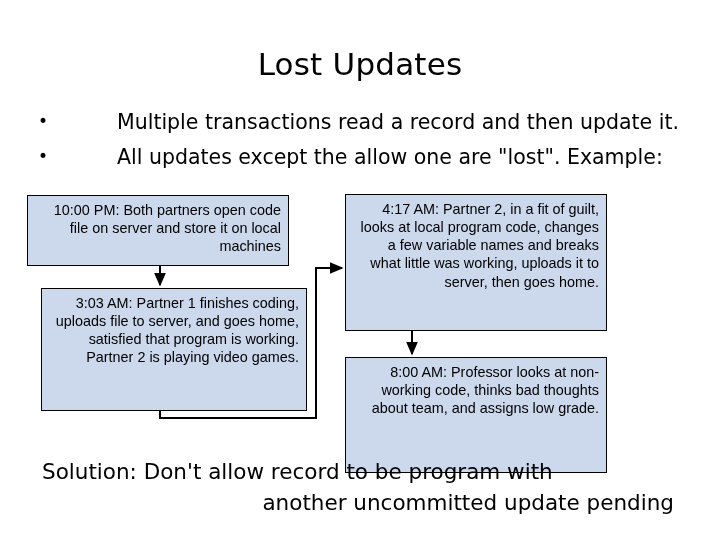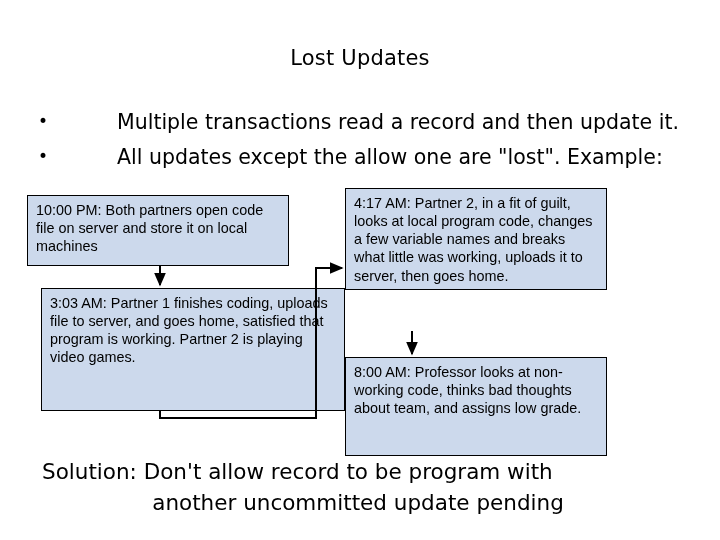--- a/index.html
+++ b/index.html
@@ -21,21 +21,21 @@
   }
 
   
   .slide-title {
     position: absolute;
     left: 0;
     top: 47px;
     width: 720px;
     text-align: center;
     font-family: "DejaVu Sans", sans-serif;
-    font-size: 21px;
+    font-size: 31px;
     font-weight: 400;
     color: #000000;
     letter-spacing: 0.2px;
     line-height: 1.1;
   }
 
   
   .bullet-list {
     position: absolute;
     left: 30px;
@@ -70,25 +70,26 @@
   .dbox {
     position: absolute;
     background: #ccd9ec;
     border: 1.6px solid #000000;
     box-sizing: border-box;
     font-family: "Liberation Sans", sans-serif;
     font-size: 14.4px;
     line-height: 1.26;
     color: #000000;
     padding: 5px 7px 4px 8px;
+    text-align: right;
   }
   #box-1 { left: 27px;  top: 195px; width: 262px; height: 71px;  }
-  #box-2 { left: 41px;  top: 288px; width: 304px; height: 123px; }
-  #box-3 { left: 345px; top: 188px; width: 262px; height: 102px; }
-  #box-4 { left: 345px; top: 357px; width: 262px; height: 99px;  }
+  #box-2 { left: 41px;  top: 288px; width: 266px; height: 123px; }
+  #box-3 { left: 345px; top: 194px; width: 262px; height: 137px; }
+  #box-4 { left: 345px; top: 357px; width: 262px; height: 116px;  }
 
   
   #connectors {
     position: absolute;
     left: 0;
     top: 0;
     width: 720px;
     height: 540px;
     pointer-events: none;
   }
@@ -99,21 +100,21 @@
     left: 42px;
     top: 457px;
     width: 632px;
     font-family: "DejaVu Sans", sans-serif;
     font-size: 21.5px;
     line-height: 1.42;
     color: #000000;
     text-align: justify;
   }
   .solution .sol-last {
-    text-align: center;
+    text-align: right;
     display: block;
   }
 </style>
 </head>
 <body>
 
 <div id="slide">
 
   <div class="slide-title">Lost Updates</div>
 

